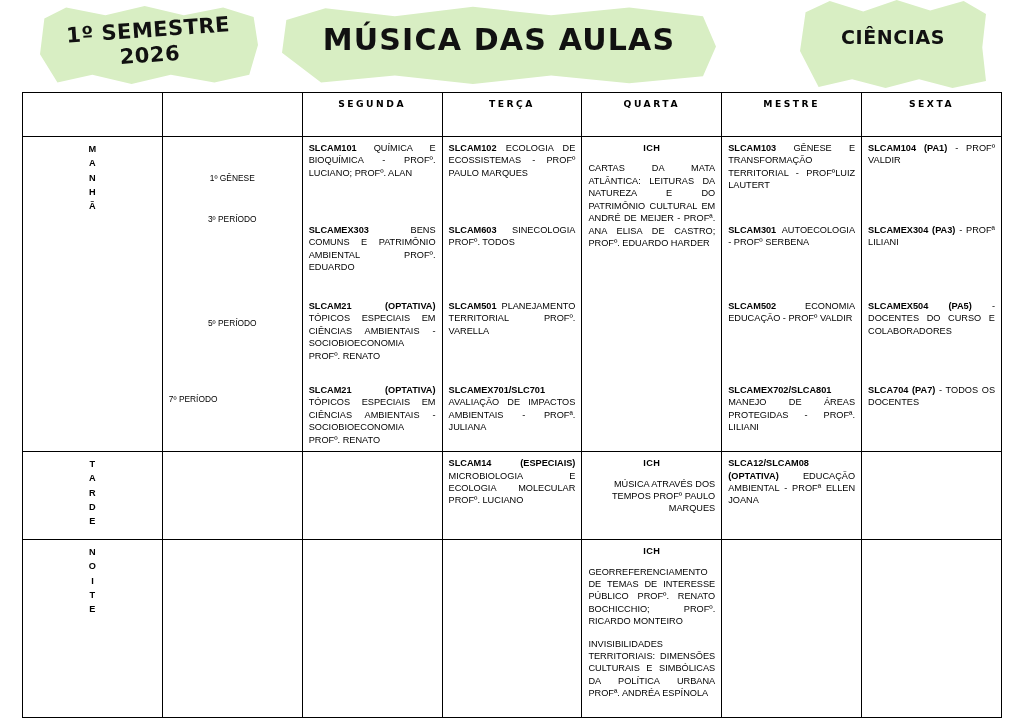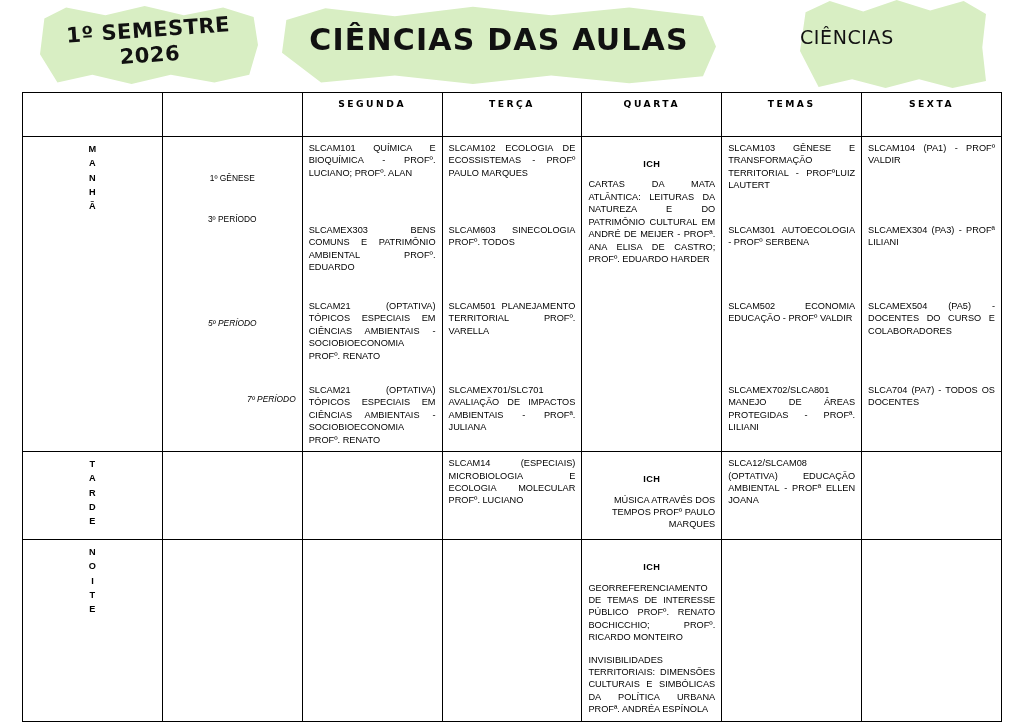--- a/index.html
+++ b/index.html
@@ -77,23 +77,24 @@
     height: 88px;
     background: #d8eec3;
     clip-path: polygon(3% 14%, 16% 1%, 34% 13%, 52% 0%, 70% 12%, 88% 1%, 100% 16%, 98% 54%, 100% 92%, 82% 100%, 64% 90%, 46% 100%, 28% 90%, 10% 99%, 0% 58%);
     z-index: 0;
   }
   .banner-right-text {
     position: absolute;
     left: 800px;
     top: 26px;
     width: 186px;
+    text-align: center;
     z-index: 2;
     font-family: "DejaVu Sans", sans-serif;
-    font-weight: normal;
+    font-weight: bold;
     font-size: 19px;
     letter-spacing: 0.6px;
     color: #111;
     line-height: 1.18;
   }
 
   
   table.schedule {
     position: absolute;
     left: 22px;
@@ -141,60 +142,59 @@
   .period-cell {
     text-align: center;
     font-size: 8.4px;
     line-height: 1.25;
     color: #000;
   }
 
   td.slot { width: 172px; padding: 6px 7px; }
   .block { margin-bottom: 10px; text-align: justify; }
   .block:last-child { margin-bottom: 0; }
-  .code { font-weight: normal; }
+  .code { font-weight: bold; }
   .ich {
     text-align: center;
     font-weight: bold;
     margin-bottom: 8px;
     letter-spacing: 0.4px;
-    margin-top: 16px;
   }
   .centered { text-align: right; }
   .justify { text-align: justify; }
   .empty { }
 </style>
 </head>
 <body>
 
 <div class="page">
 
   <div class="banner-left"></div>
   <div class="banner-left-text">
     <div>1º SEMESTRE</div>
     <div>2026</div>
   </div>
 
   <div class="banner-center"></div>
-  <div class="banner-center-text">CIÊNCIAS DAS AULAS</div>
+  <div class="banner-center-text">MÚSICA DAS AULAS</div>
 
   <div class="banner-right"></div>
   <div class="banner-right-text">
     <div>CIÊNCIAS</div>
   </div>
 
   <table class="schedule">
     <thead>
       <tr>
         <th class="corner"></th>
         <th class="corner"></th>
         <th class="day">SEGUNDA</th>
         <th class="day">TERÇA</th>
         <th class="day">QUARTA</th>
-        <th class="day">TEMAS</th>
+        <th class="day">MESTRE</th>
         <th class="day">SEXTA</th>
       </tr>
     </thead>
     <tbody>
 
       <tr>
         <td class="shift">
           <span>M</span>
           <span>A</span>
           <span>N</span>
@@ -202,24 +202,24 @@
           <span>Ã</span>
         </td>
 
         <td class="periods">
           <div style="height:72px; display:flex; align-items:center; justify-content:center;">
             <div class="period-cell">1º GÊNESE</div>
           </div>
           <div style="height:70px; display:flex; align-items:flex-start; justify-content:center;">
             <div class="period-cell">3º PERÍODO</div>
           </div>
-          <div style="height:78px; display:flex; align-items:center; justify-content:center;font-style:italic;">
+          <div style="height:78px; display:flex; align-items:center; justify-content:center;">
             <div class="period-cell">5º PERÍODO</div>
           </div>
-          <div style="height:74px; display:flex; align-items:center; justify-content:flex-end;font-style:italic;">
+          <div style="height:74px; display:flex; align-items:center; justify-content:flex-start;">
             <div class="period-cell">7º PERÍODO</div>
           </div>
         </td>
 
         <td class="slot">
           <div class="block" style="min-height:72px">
             <span class="code">SLCAM101</span><span> QUÍMICA E BIOQUÍMICA - PROFº. LUCIANO; PROFº. ALAN</span>
           </div>
           <div class="block" style="min-height:66px">
             <span class="code">SLCAMEX303</span><span> BENS COMUNS E PATRIMÔNIO AMBIENTAL PROFº. EDUARDO</span>

